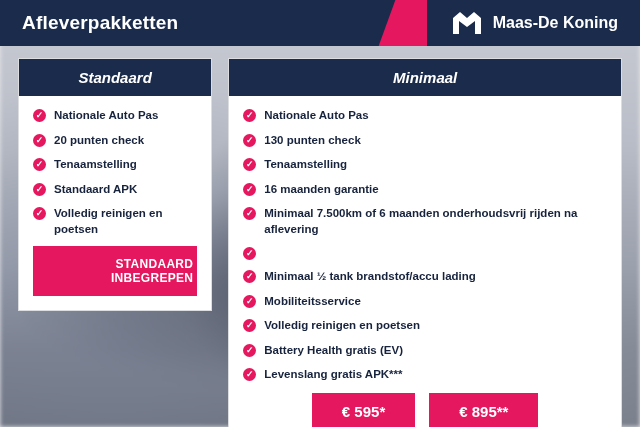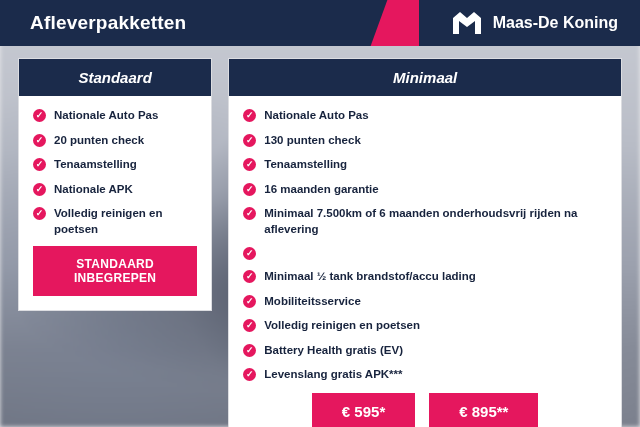--- a/index.html
+++ b/index.html
@@ -39,21 +39,21 @@
     position: absolute;
     left: 0; top: 0; right: 0;
     height: 46px;
     background: #1b2b4b;
     display: flex;
     align-items: stretch;
     z-index: 5;
   }
   .header-title-wrap {
     display: flex; align-items: center;
-    padding-left: 30px;
+    padding-left: 22px;
     flex: 0 0 auto;
   }
   .header-title {
     color: #ffffff;
     font-size: 19px;
     font-weight: bold;
     letter-spacing: 0.2px;
   }
   .header-spacer { flex: 1 1 auto; }
   .header-accent {
@@ -63,21 +63,21 @@
     margin-right: -12px;
     position: relative;
     left: 6px;
   }
   .brand-block {
     flex: 0 0 auto;
     background: #1b2b4b;
     display: flex;
     align-items: center;
     padding-right: 22px;
-    padding-left: 32px;
+    padding-left: 24px;
     gap: 10px;
     z-index: 2;
   }
   .brand-logo {
     width: 32px; height: 26px;
     display: flex; align-items: center; justify-content: center;
   }
   .brand-name {
     color: #ffffff;
     font-size: 16px;
@@ -133,21 +133,21 @@
     line-height: 13px;
     text-align: center;
     margin-top: 1px;
     font-weight: bold;
   }
   .cta {
     display: block;
     margin-top: 6px;
     background: #e5175e;
     color: #ffffff;
-    text-align: center;
+    text-align: right;
     font-size: 12px;
     font-weight: bold;
     padding: 11px 4px;
     letter-spacing: 0.3px;
     border: none;
     width: 100%;
     font-family: "Liberation Sans", sans-serif;
     cursor: pointer;
   }
   .price-row {
@@ -202,21 +202,21 @@
           <li>
             <span class="check">✓</span>
             <span>20 punten check</span>
           </li>
           <li>
             <span class="check">✓</span>
             <span>Tenaamstelling</span>
           </li>
           <li>
             <span class="check">✓</span>
-            <span>Nationale APK</span>
+            <span>Standaard APK</span>
           </li>
           <li>
             <span class="check">✓</span>
             <span>Volledig reinigen en poetsen</span>
           </li>
         </ul>
         <button class="cta">STANDAARD INBEGREPEN</button>
       </div>
     </div>
 

